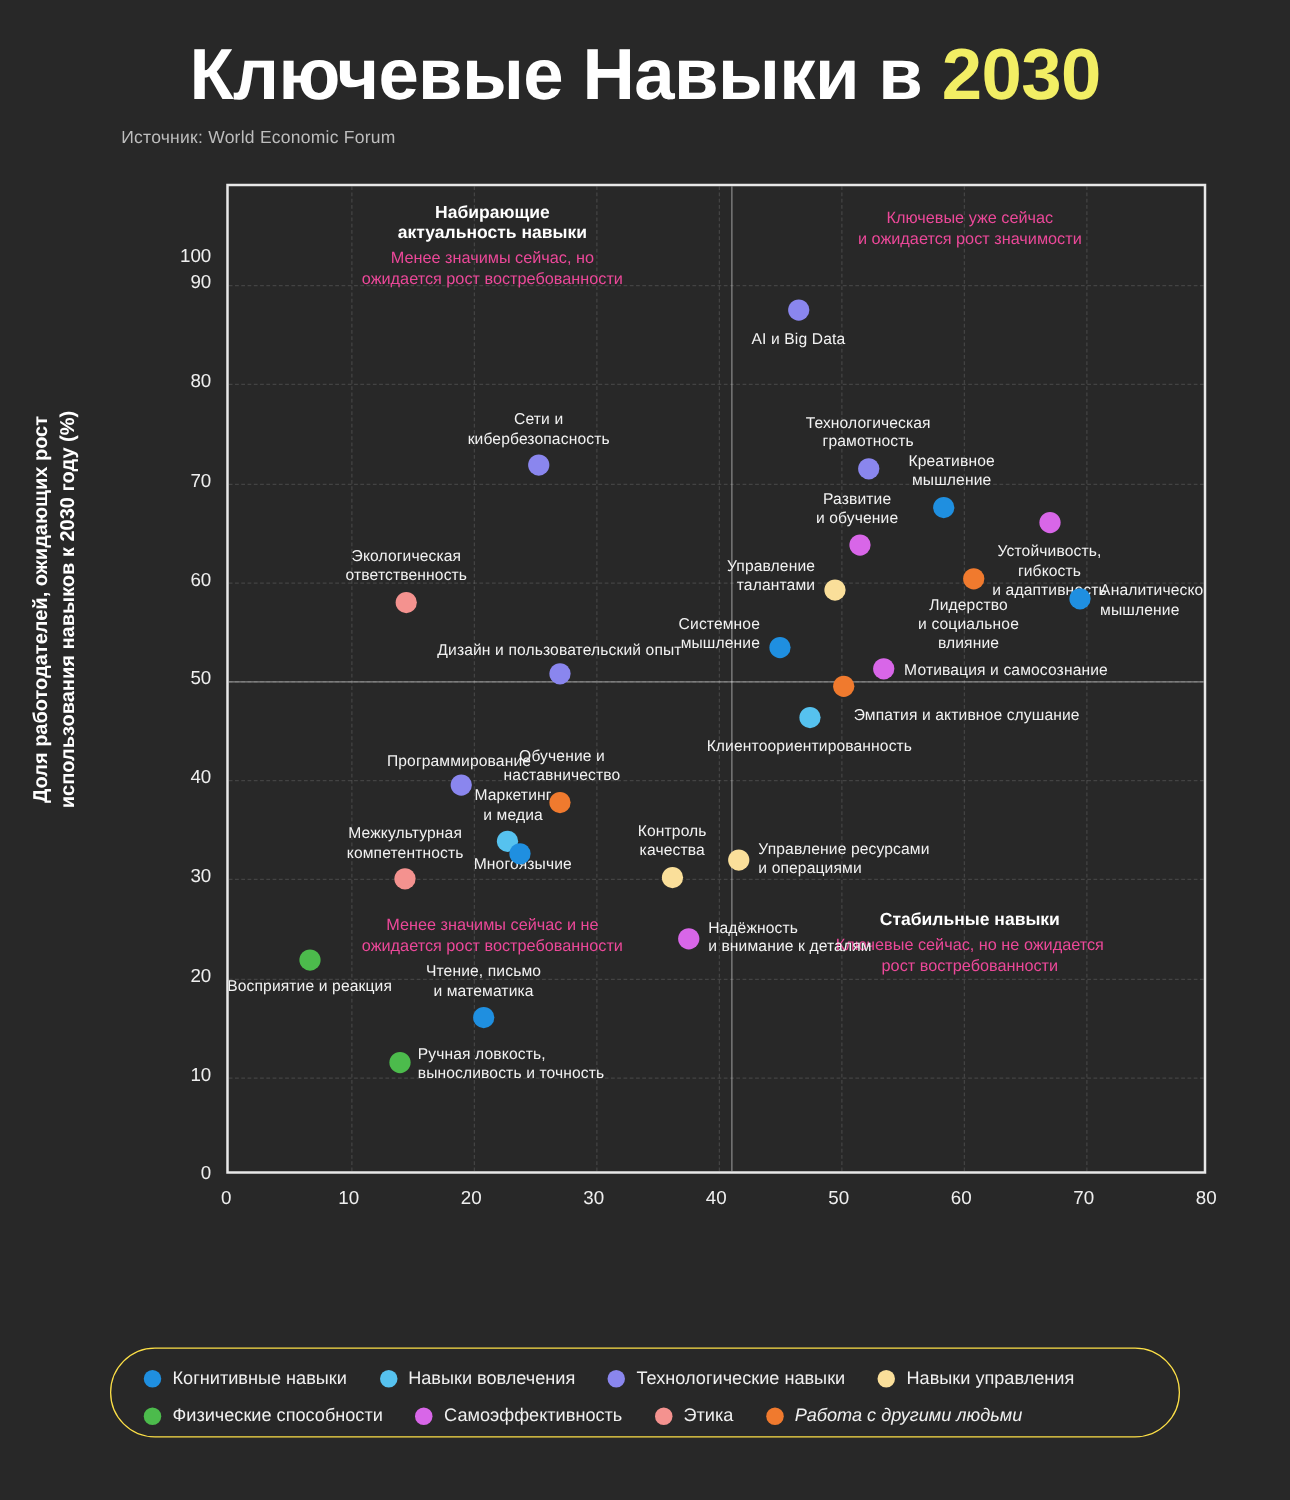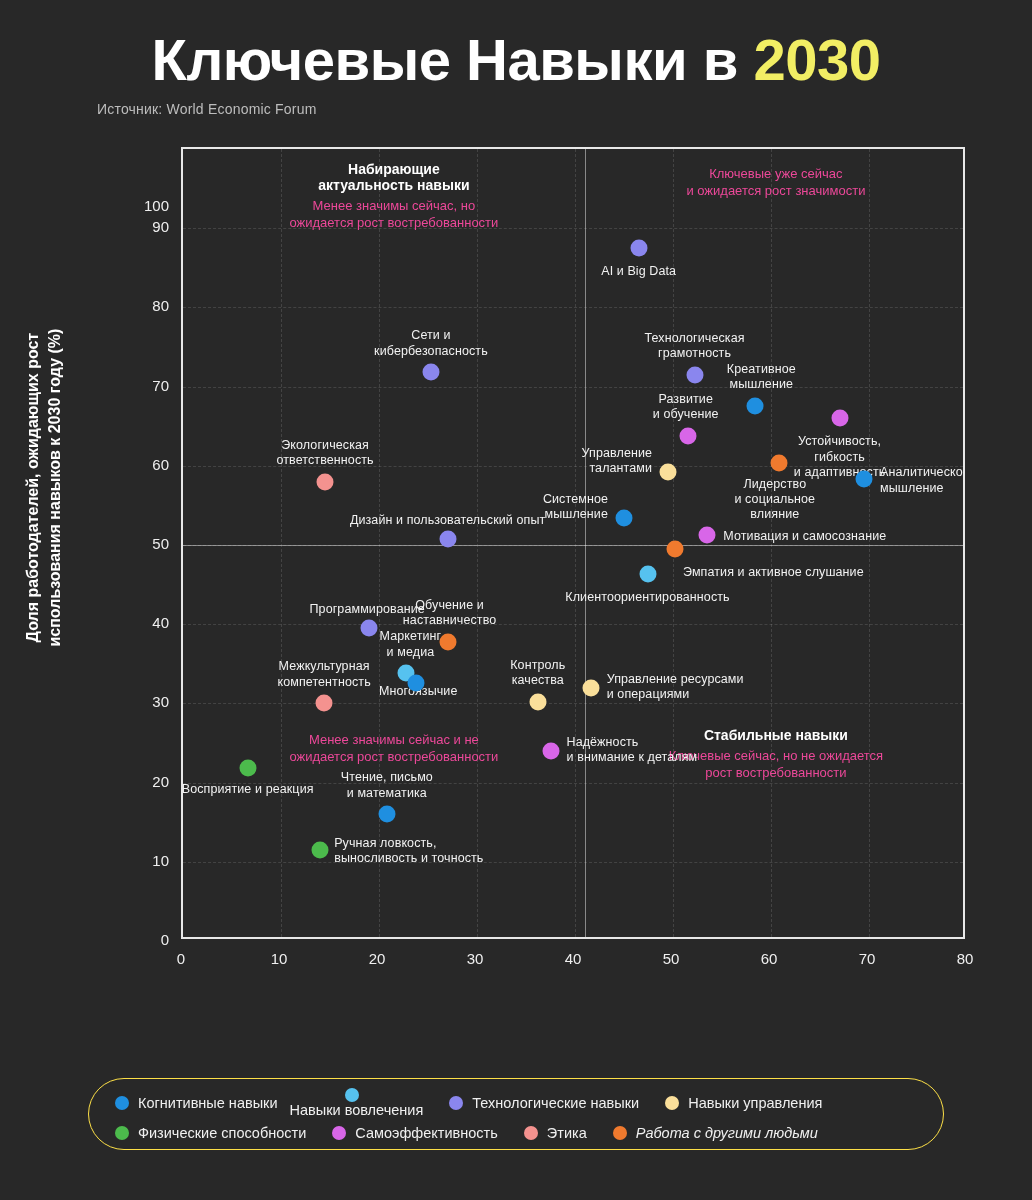--- a/index.html
+++ b/index.html
@@ -276,21 +276,21 @@
       <div class="xtick" style="left: 686px;">70</div>
       <div class="xtick" style="left: 784px;">80</div>
     </div>
 
   <div class="legend">
     <div class="legend-row row1" id="legend-row1">
         <div class="legend-item" style="margin-left: 0px;">
           <span class="legend-dot" style="background: rgb(31, 143, 224);"></span>
           <span class="legend-text">Когнитивные навыки</span>
         </div>
-        <div class="legend-item" style="margin-left: 12px; flex-direction: column;">
+        <div class="legend-item" style="margin-left: 26px;">
           <span class="legend-dot" style="background: rgb(86, 194, 239);"></span>
           <span class="legend-text">Навыки вовлечения</span>
         </div>
         <div class="legend-item" style="margin-left: 26px;">
           <span class="legend-dot" style="background: rgb(138, 134, 238);"></span>
           <span class="legend-text">Технологические навыки</span>
         </div>
         <div class="legend-item" style="margin-left: 26px;">
           <span class="legend-dot" style="background: rgb(250, 223, 154);"></span>
           <span class="legend-text">Навыки управления</span>

